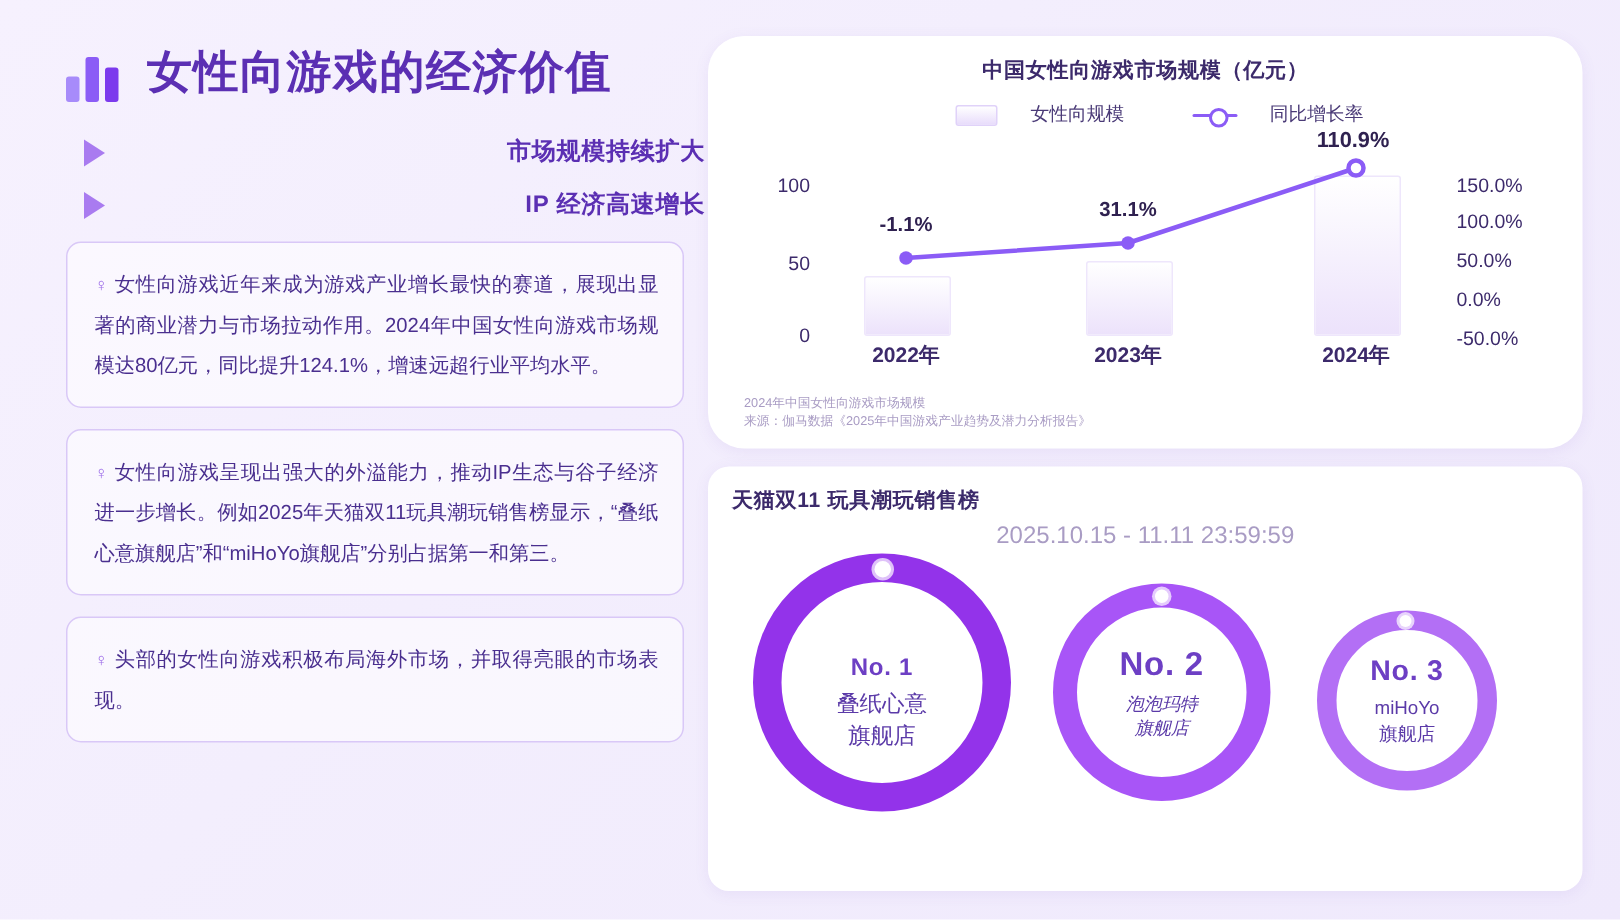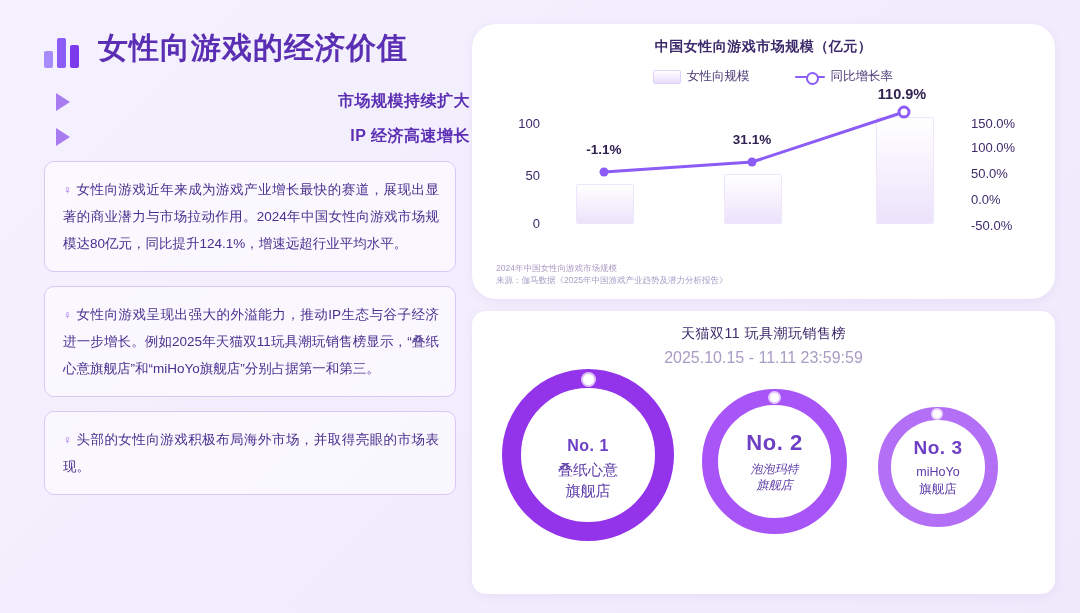--- a/index.html
+++ b/index.html
@@ -132,21 +132,21 @@
     position: absolute;
     left: 0; right: 0;
     top: 44px;
     display: flex;
     justify-content: center;
     gap: 26px;
     font-size: 12.5px;
     color: #4a3a77;
     align-items: center;
   }
-  .legend .li { display: flex; align-items: center; gap: 6px; padding-left: 19px; }
+  .legend .li { display: flex; align-items: center; gap: 22px; padding-left: 19px; }
   .legend .swatch {
     width: 26px; height: 12px;
     background: linear-gradient(180deg, #ffffff 0%, #e8dcfb 100%);
     border: 1px solid #e0d2f9;
     border-radius: 2px;
   }
   .legend .lineglyph {
     width: 30px; height: 12px; position: relative;
   }
   .legend .lineglyph::before {
@@ -231,23 +231,22 @@
     top: 311px;
     width: 583px;
     height: 283px;
     background: #ffffff;
     border-radius: 14px;
     box-shadow: 0 2px 10px rgba(120, 80, 190, 0.08);
     box-sizing: border-box;
     padding: 14px 16px;
   }
   .rank-title {
-    text-align: center;
     font-size: 14px;
-    font-weight: normal;
+    font-weight: bold;
     color: #3c2a6b;
     letter-spacing: 0.5px;
   }
   .rank-sub {
     text-align: center;
     font-size: 16px;
     color: #a99cc4;
     margin-top: 6px;
   }
   .rings {
@@ -379,20 +378,25 @@
           <circle cx="358" cy="18" r="5" fill="#ffffff" stroke="#8b5cf6" stroke-width="3"></circle>
         </svg>
       </div>
 
       <div class="dlabels">
         <span style="left:58px;  top:48px">-1.1%</span>
         <span style="left:206px; top:38px">31.1%</span>
         <span class="big" style="left:356px; top:-8px">110.9%</span>
       </div>
 
+      <div class="xlabels">
+        <span style="left:58px">2022年</span>
+        <span style="left:206px">2023年</span>
+        <span style="left:358px">2024年</span>
+      </div>
 
       <div class="axis-right">
         <span style="top:22px">150.0%</span>
         <span style="top:46px">100.0%</span>
         <span style="top:72px">50.0%</span>
         <span style="top:98px">0.0%</span>
         <span style="top:124px">-50.0%</span>
       </div>
     </div>
 

